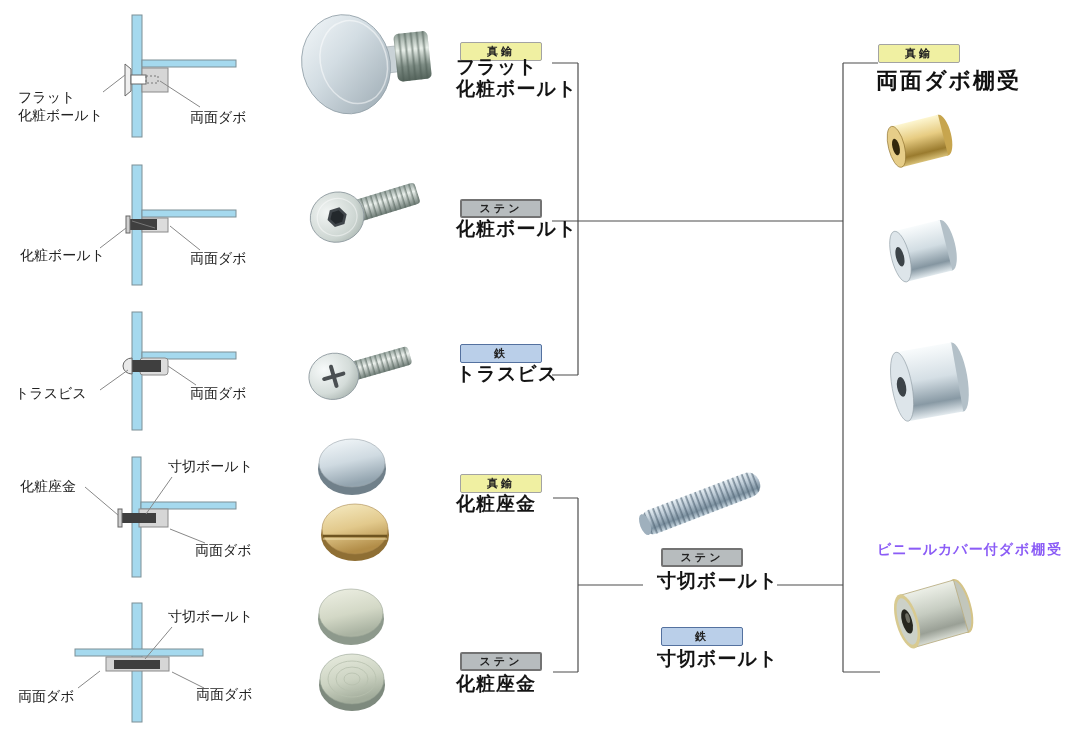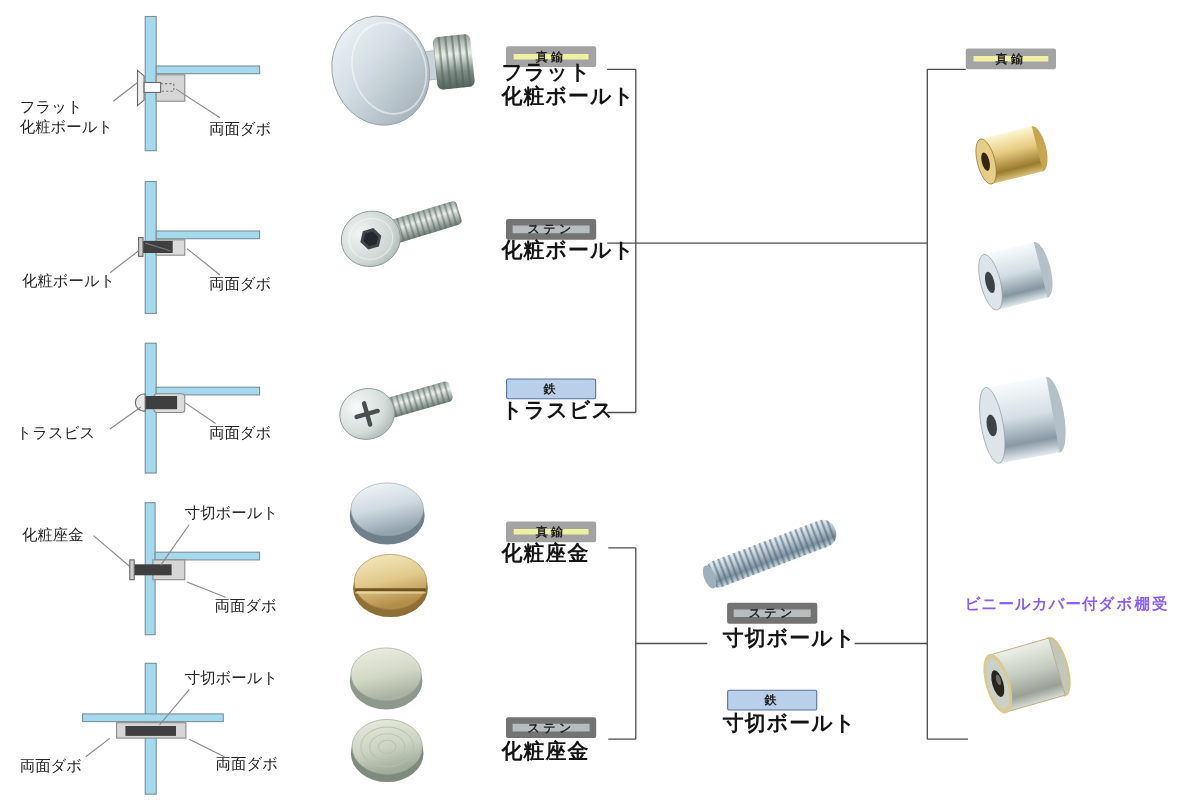--- a/index.html
+++ b/index.html
@@ -8,22 +8,22 @@
     font-family:"Liberation Sans","DejaVu Sans",sans-serif;color:#1a1a1a;
   }
   .abs{position:absolute;}
   svg text{font-family:"Liberation Sans","DejaVu Sans",sans-serif;fill:#222;}
   .sch-label{font-size:14px;}
   .badge{
     position:absolute;width:82px;height:19px;box-sizing:border-box;
     display:flex;align-items:center;justify-content:center;
     font-size:11px;font-weight:bold;letter-spacing:3px;border-radius:2px;color:#222;
   }
-  .badge.brass{background:#f0f0a2;border:7px solid #a3a3a3;}
-  .badge.sten{background:#b7bcbe;border:6px solid #737373;}
+  .badge.brass{background:#f0f0a2;border:1px solid #a3a3a3;}
+  .badge.sten{background:#b7bcbe;border:2px solid #737373;}
   .badge.iron{background:#bacfe9;border:1px solid #54719f;}
   .pname{
     position:absolute;font-size:19px;font-weight:600;letter-spacing:1px;
     line-height:22px;white-space:nowrap;color:#141414;
   }
   .rtitle{
     position:absolute;font-size:22px;font-weight:bold;letter-spacing:2px;white-space:nowrap;color:#111;
   }
   .vinyl-title{
     position:absolute;display:flex;align-items:baseline;white-space:nowrap;color:#8b5cf6;
@@ -353,19 +353,20 @@
   <div class="badge sten" style="left:661px;top:548px">ステン</div>
   <div class="pname" style="left:657px;top:570px">寸切ボールト</div>
 
   <div class="badge iron" style="left:661px;top:627px">鉄</div>
   <div class="pname" style="left:657px;top:648px">寸切ボールト</div>
 
   <div class="badge sten" style="left:460px;top:652px">ステン</div>
   <div class="pname" style="left:456px;top:673px">化粧座金</div>
 
   <div class="badge brass" style="left:878px;top:44px">真鍮</div>
+  <div class="rtitle" style="left:876px;top:66px">両面ダボ棚受</div>
 
   <div class="vinyl-title" style="left:877px;top:541px">
     <span class="small">ビニールカバー付</span>
     <span class="big">ダボ棚受</span>
   </div>
 
 </div>
 
 </body></html>

